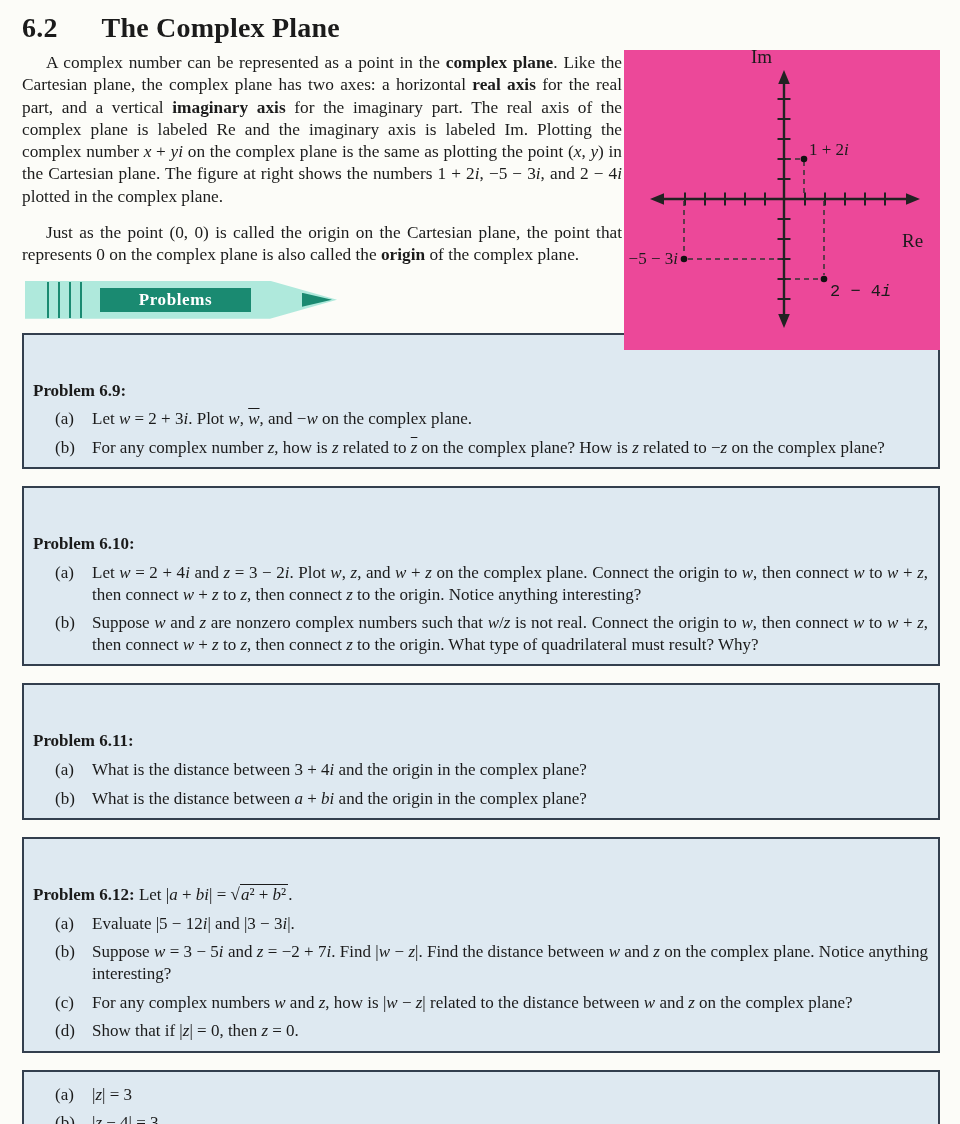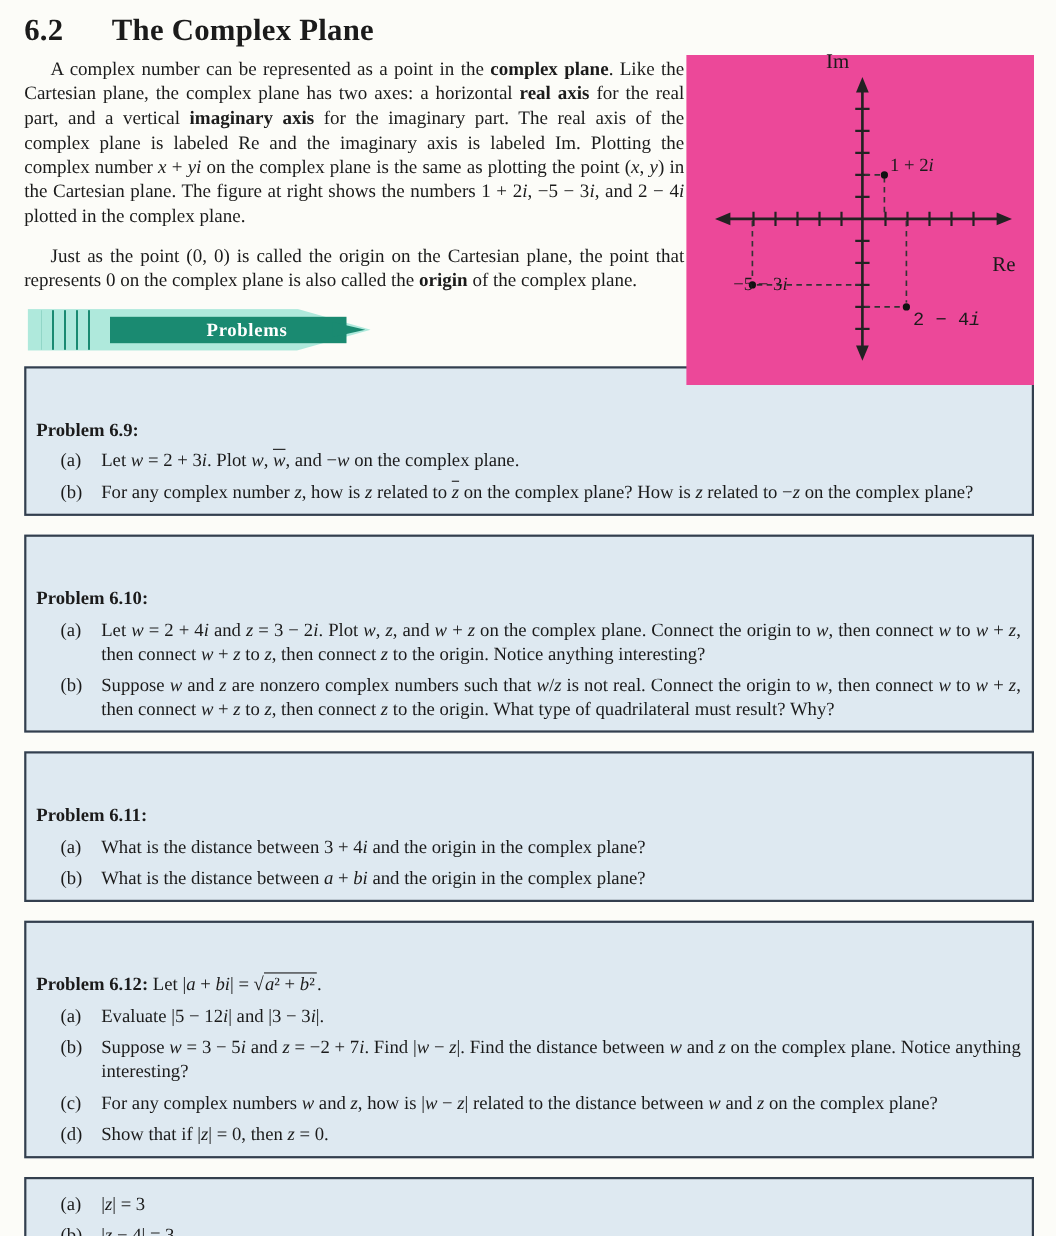--- a/index.html
+++ b/index.html
@@ -24,22 +24,22 @@
   .fig-col svg { position:absolute; left:0; top:0; }
   .fig-label { position:absolute; font-size:19px; }
   .pt-label { position:absolute; font-size:17px; white-space:nowrap; }
 
   
   .banner { position:relative; width:312px; height:38px; margin:6px 0 14px 3px; }
   .banner-body { position:absolute; left:0; top:0; width:312px; height:38px; background:#afe9dc;
     clip-path:polygon(0 0, 245px 0, 312px 19px, 245px 38px, 0 38px); }
   .banner-stripes { position:absolute; left:13px; top:1px; bottom:1px; width:48px;
     background:repeating-linear-gradient(90deg, rgba(0,0,0,0) 0 9px, #1a8a71 9px 11px); }
-  .banner-band { position:absolute; left:75px; top:7px; width:181px; height:24px; background:#1a8a71;
-    color:#ffffff; font-weight:bold; font-size:17px; line-height:24px; text-align:center; letter-spacing:.6px;padding-left:34px; }
+  .banner-band { position:absolute; left:75px; top:7px; width:151px; height:24px; background:#1a8a71;
+    color:#ffffff; font-weight:bold; font-size:17px; line-height:24px; text-align:center; letter-spacing:.6px; }
   .banner-tip { position:absolute; left:277px; top:12px; width:30px; height:14px; background:#1a8a71;
     clip-path:polygon(0 0, 100% 50%, 0 100%); }
 
   
   .problem-box { border:2px solid #333f4e; background:#dee9f1; margin:0 0 17px 0;
     padding:5px 10px 9px 9px; font-size:17px; line-height:21.6px; }
   .p-head { text-align:justify;margin-top:40px; }
   .p-label { font-weight:bold; }
   .p-part { display:flex; margin-top:7px; padding-left:22px; text-align:justify; }
   .p-tag { flex:0 0 37px; }
@@ -109,21 +109,21 @@
       </g>
       <g fill="#111111">
         <circle cx="180" cy="109" r="3.3"></circle>
         <circle cx="60" cy="209" r="3.3"></circle>
         <circle cx="200" cy="229" r="3.3"></circle>
       </g>
     </svg>
     <div class="fig-label" style="left:127px; top:-4px;">Im</div>
     <div class="fig-label" style="left:278px; top:151px;margin-top:29px;">Re</div>
     <div class="pt-label" style="left:185px; top:90px;">1 + 2<i>i</i></div>
-    <div class="pt-label" style="left:0; top:199px; width:54px; text-align:right;margin-left:38px;">−5 − 3<i>i</i></div>
+    <div class="pt-label" style="left:0; top:199px; width:54px; text-align:right;">−5 − 3<i>i</i></div>
     <div class="pt-label" style="left:206px; top:232px;font-family:Liberation Mono, monospace;">2 − 4<i>i</i></div>
   </div>
 
   <div class="banner">
     <div class="banner-body"></div>
     <div class="banner-stripes"></div>
     <div class="banner-band">Problems</div>
     <div class="banner-tip"></div>
   </div>
 

